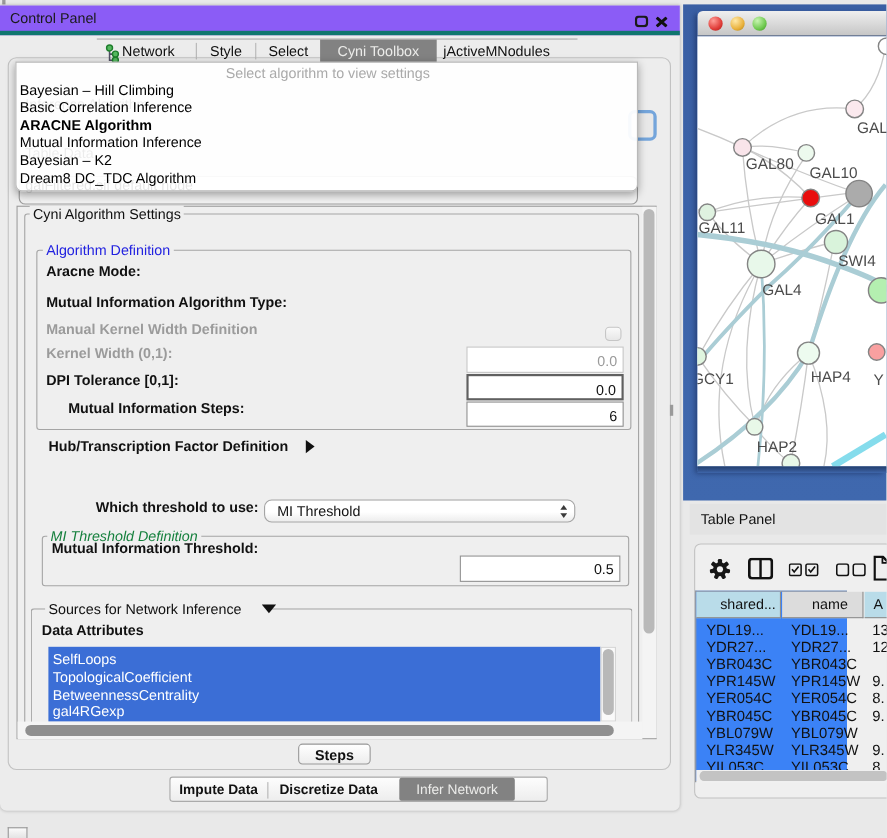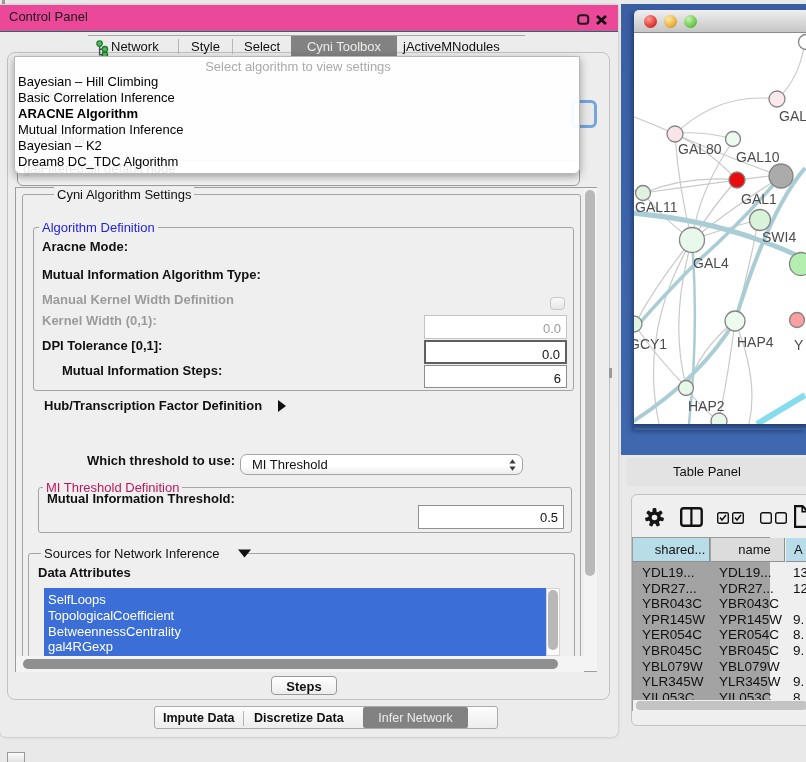--- a/index.html
+++ b/index.html
@@ -3,22 +3,22 @@
 <meta charset="utf-8">
 <style>
 * { margin:0; padding:0; box-sizing:border-box; }
 html,body { width:806px; height:762px; overflow:hidden; background:#e9e9e9;
   font-family:"Liberation Sans", sans-serif; font-size:13px; color:#111; }
 .abs { position:absolute; white-space:nowrap; }
 #stage { position:relative; width:806px; height:762px; }
 
 #cpwin { left:0; top:5px; width:618px; height:732px; background:#ececec;
   border-radius:0 0 6px 6px; box-shadow:0 0 3px rgba(0,0,0,0.25); }
-#cptitle { left:0; top:0; width:618px; height:27px; background:#ec4899;
-  border-bottom:1px solid #0f766e; }
+#cptitle { left:0; top:0; width:618px; height:27px; background:#8b5cf6;
+  border-bottom:4px solid #0f766e; }
 #cptitle .t { position:absolute; left:9px; top:4px; font-size:13px; color:#1a1a1a; }
 .titlebtn { position:absolute; top:9px; }
 .tabsep { position:absolute; width:1px; background:#b5b5b5; }
 .tabsel { background:#828282; color:#ececea; }
 
 #card { left:7px; top:47px; width:603px; height:648px; background:#ededed;
   border:1px solid #c2c2c2; border-radius:8px; }
 
 #scrollpane { left:15px; top:182px; width:582px; height:485px; background:#efefef;
   border:1px solid #9d9d9d; }
@@ -79,21 +79,21 @@
       <div class="abs" style="left:103px;top:3px;">Style</div>
       <div class="tabsep" style="left:144px;top:3px;height:15px;"></div>
       <div class="abs" style="left:156px;top:3px;">Select</div>
       <div class="abs tabsel" style="left:203px;top:0;width:106px;height:21px;text-align:center;padding-top:3px;">Cyni Toolbox</div>
       <div class="abs" style="left:315px;top:3px;">jActiveMNodules</div>
     </div>
 
     <div class="abs" id="scrollpane"></div>
 
     <div class="tborder" style="left:22px;top:189px;width:559px;height:468px;">
-      <div class="tlabel" style="left:4px;margin-left:27px;">Cyni Algorithm Settings</div>
+      <div class="tlabel" style="left:4px;">Cyni Algorithm Settings</div>
     </div>
 
     <div class="tborder" style="left:33px;top:222px;width:541px;height:164px;">
       <div class="tlabel" style="left:5px;color:#2323e0;">Algorithm Definition</div>
     </div>
     <div class="abs blab" style="left:42px;top:234px;">Aracne Mode:</div>
     <div class="abs blab" style="left:42px;top:262px;">Mutual Information Algorithm Type:</div>
     <div class="abs blab" style="left:42px;top:287px;color:#9b9b9b;">Manual Kernel Width Definition</div>
     <div class="abs" style="left:550px;top:292px;width:15px;height:13px;border:1px solid #c6c6c6;border-radius:4px;background:linear-gradient(#fafafa,#e7e7e7);"></div>
     <div class="abs blab" style="left:42px;top:308px;color:#9b9b9b;">Kernel Width (0,1):</div>
@@ -110,21 +110,21 @@
 
     <div class="abs blab" style="left:87px;top:448px;width:148px;text-align:right;">Which threshold to use:</div>
     <div class="combo" style="left:240px;top:449px;width:283px;height:21px;">
       <div class="tx">MI Threshold</div>
       <svg class="ar" viewBox="0 0 7 12">
           <path d="M3.5 0.2 L6.6 4.4 H0.4 Z" fill="#3a3a3a"></path>
           <path d="M3.5 11.8 L0.4 7.6 H6.6 Z" fill="#3a3a3a"></path>
         </svg>
     </div>
     <div class="tborder" style="left:38px;top:482px;width:534px;height:46px;">
-      <div class="tlabel" style="left:4px;color:#be185d;">MI Threshold Definition</div>
+      <div class="tlabel" style="left:4px;color:#15803d;font-style:italic;">MI Threshold Definition</div>
     </div>
     <div class="abs blab" style="left:47px;top:486px;">Mutual Information Threshold:</div>
     <div class="field" style="left:418px;top:500px;width:146px;height:24px;padding-top:4px;">0.5</div>
 
     <div class="tborder" style="left:28px;top:548px;width:547px;height:112px;border-bottom:none;border-radius:3px 3px 0 0;">
       <div class="tlabel" style="left:12px;padding:0 26px 0 3px;">Sources for Network Inference</div>
     </div>
     <svg class="abs" style="left:237px;top:543px;" width="15" height="11" viewBox="0 0 15 11">
         <path d="M1 1.5 L14 1.5 L7.5 9.5 Z" fill="#111"></path>
       </svg>
@@ -248,21 +248,21 @@
           </g>
         </svg>
       </div>
 
       <div class="abs" style="left:0;top:414px;width:172px;height:6px;background:linear-gradient(#223f6e,#33548f 60%,#3e66ab);"></div>
     </div>
   </div>
 
   
   <div class="abs" id="tpheader">
-    <div class="abs" style="left:10px;top:6px;margin-left:36px;">Table Panel</div>
+    <div class="abs" style="left:10px;top:6px;">Table Panel</div>
   </div>
   <div class="abs" id="tpcard"></div>
   
   <svg class="abs" style="left:645px;top:508px;" width="19" height="19" viewBox="-9.5 -9.5 19 19">
     <g fill="#161616">
       <circle r="6.3"></circle>
       <rect x="-1.9" y="-9.4" width="3.8" height="5" rx="1.2"></rect>
       <rect x="-1.9" y="-9.4" width="3.8" height="5" rx="1.2" transform="rotate(51.4)"></rect>
       <rect x="-1.9" y="-9.4" width="3.8" height="5" rx="1.2" transform="rotate(102.8)"></rect>
       <rect x="-1.9" y="-9.4" width="3.8" height="5" rx="1.2" transform="rotate(154.3)"></rect>
@@ -286,21 +286,21 @@
   <svg class="abs" style="left:760px;top:512px;" width="29" height="12" viewBox="0 0 29 12">
     <rect x="0.7" y="0.7" width="10.6" height="10.6" rx="2" fill="none" stroke="#111" stroke-width="1.4"></rect>
     <rect x="15.7" y="0.7" width="10.6" height="10.6" rx="2" fill="none" stroke="#111" stroke-width="1.4"></rect>
   </svg>
   <svg class="abs" style="left:794px;top:505px;" width="14" height="23" viewBox="0 0 14 23">
     <path d="M1.1 1.1 H8.5 L13.5 6.2 V21.9 H1.1 Z" fill="none" stroke="#111" stroke-width="2.2"></path>
     <path d="M8.2 1.5 V6.6 H13.2" fill="none" stroke="#111" stroke-width="1.6"></path>
   </svg>
 
   
-  <div class="abs" style="left:632px;top:537px;width:138px;height:174px;background:#a3a3a3;border:1px solid #9a9a9a;border-right:none;">
+  <div class="abs" style="left:632px;top:537px;width:138px;height:174px;background:#3b82f6;border:1px solid #9a9a9a;border-right:none;">
     <div class="abs" style="left:0;top:0;width:77px;height:24px;background:#b9dcE9;border-right:1px solid #8f8f8f;border-bottom:1px solid #8f8f8f;text-align:center;padding:4px 0 0 18px;">shared...</div>
     <div class="abs" style="left:78px;top:0;width:74px;height:24px;background:#dcdcdc;border-right:1px solid #8f8f8f;border-bottom:1px solid #8f8f8f;text-align:center;padding:4px 0 0 14px;">name</div>
     <div class="abs" style="left:153px;top:0;width:21px;height:24px;background:#b9dcE9;border-bottom:1px solid #8f8f8f;padding-top:4px;padding-left:8px;">A</div>
     <div class="abs" style="left:9px;top:27px;line-height:15.6px;font-size:13.5px;">YDL19...<br>YDR27...<br>YBR043C<br>YPR145W<br>YER054C<br>YBR045C<br>YBL079W<br>YLR345W<br>YIL053C</div>
     <div class="abs" style="left:86px;top:27px;line-height:15.6px;font-size:13.5px;">YDL19...<br>YDR27...<br>YBR043C<br>YPR145W<br>YER054C<br>YBR045C<br>YBL079W<br>YLR345W<br>YIL053C</div>
     <div class="abs" style="left:160px;top:27px;line-height:15.6px;font-size:13.5px;">13<br>12<br>&nbsp;<br>9.<br>8.<br>9.<br>&nbsp;<br>9.<br>8.</div>
     <div class="abs" style="left:0;top:162px;width:174px;height:12px;background:#f0f0f0;">
       <div class="abs" style="left:3px;top:1px;width:171px;height:9px;background:#c3c3c3;border-radius:4px;"></div>
     </div>
   </div>

